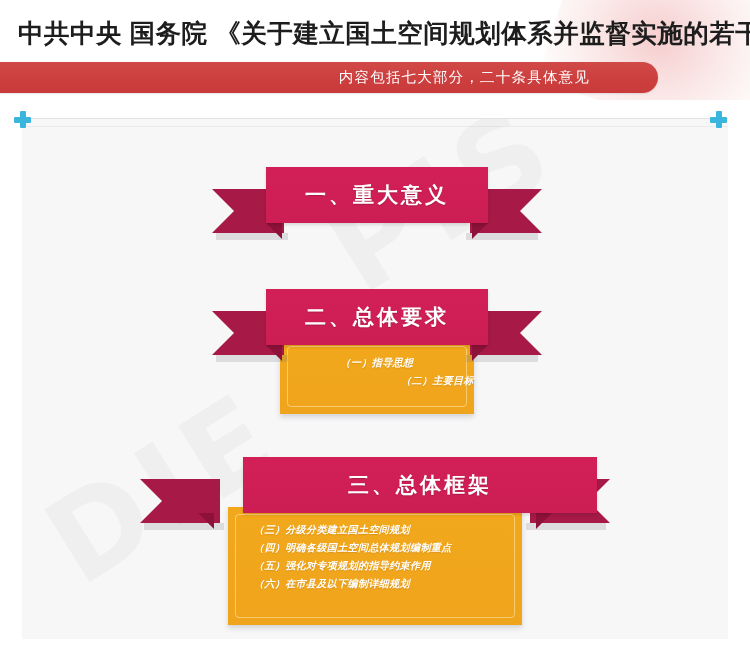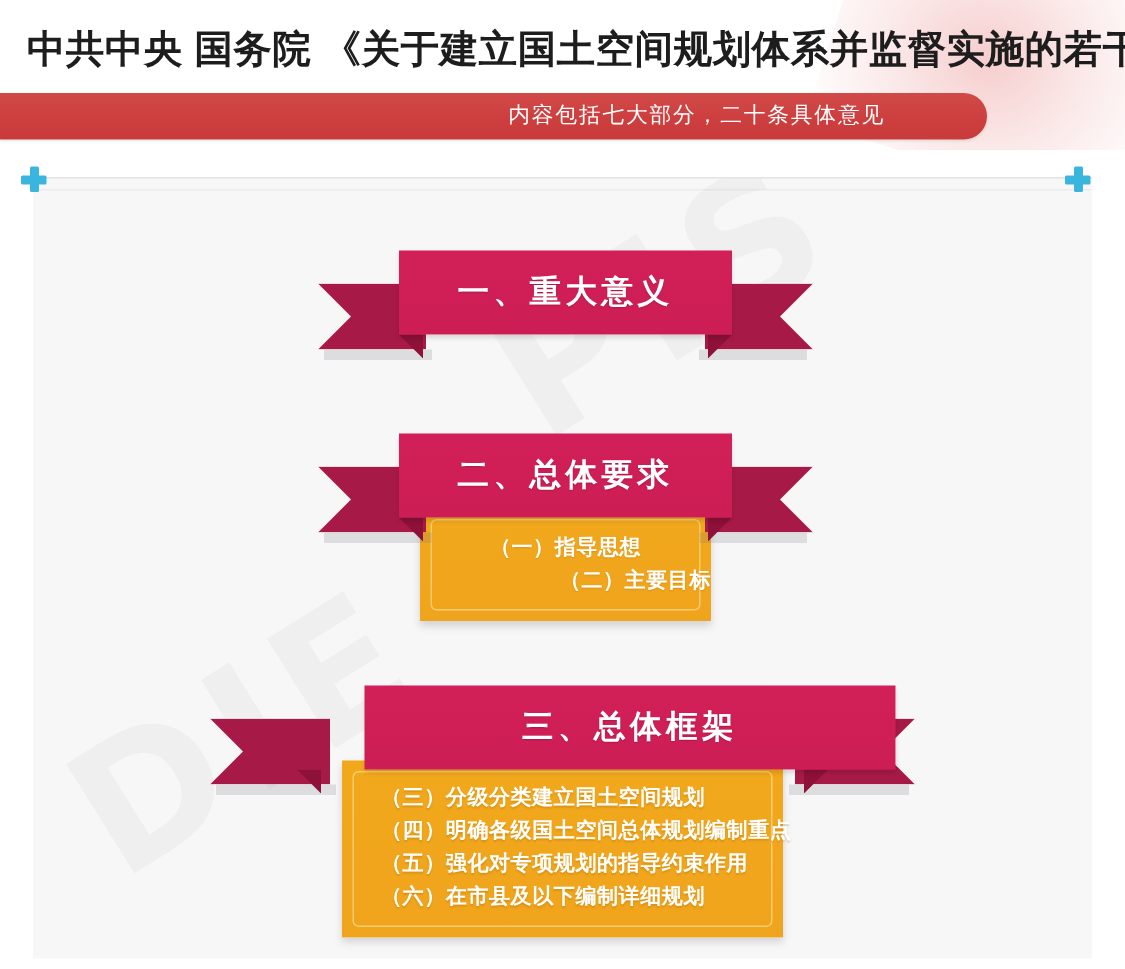--- a/index.html
+++ b/index.html
@@ -151,24 +151,25 @@
     position:absolute;left:7px;top:7px;right:7px;bottom:7px;
     border:1.5px solid rgba(255,235,180,.55);
     border-radius:4px;
     pointer-events:none;
   }
   .obox ul{
     list-style:none;margin:0;padding:0;
     position:absolute;left:0;right:0;top:0;
   }
   .obox li{
-    font-size:14px;font-weight:bold;color:#ffffff;
+    font-size:10px;font-weight:bold;color:#ffffff;
     letter-spacing:.4px;
     white-space:nowrap;
     text-shadow:0 1px 1px rgba(150,90,0,.25);
+    font-style:italic;
   }
 </style>
 </head>
 <body>
 
 <div class="header">
   <div class="header-glow"></div>
   <div class="main-title">中共中央 国务院 《关于建立国土空间规划体系并监督实施的若干意见》</div>
   <div class="sub-banner">
     <div class="sub-banner-text">内容包括七大部分，二十条具体意见</div>

